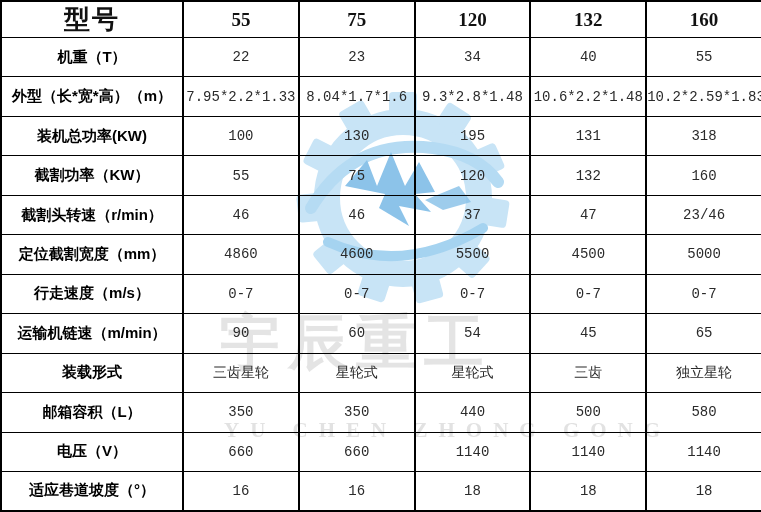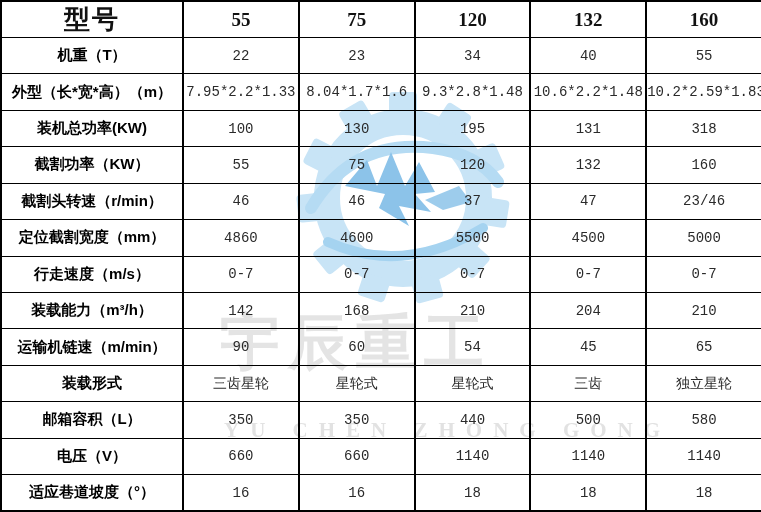--- a/index.html
+++ b/index.html
@@ -161,28 +161,20 @@
         </tr>
         <tr>
           <th>行走速度（m/s）</th>
           <td>0-7</td>
           <td>0-7</td>
           <td>0-7</td>
           <td>0-7</td>
           <td>0-7</td>
         </tr>
         <tr>
-          <th>装载能力（m³/h）</th>
-          <td>142</td>
-          <td>168</td>
-          <td>210</td>
-          <td>204</td>
-          <td>210</td>
-        </tr>
-        <tr>
           <th>运输机链速（m/min）</th>
           <td>90</td>
           <td>60</td>
           <td>54</td>
           <td>45</td>
           <td>65</td>
         </tr>
         <tr>
           <th>装载形式</th>
           <td>三齿星轮</td>

